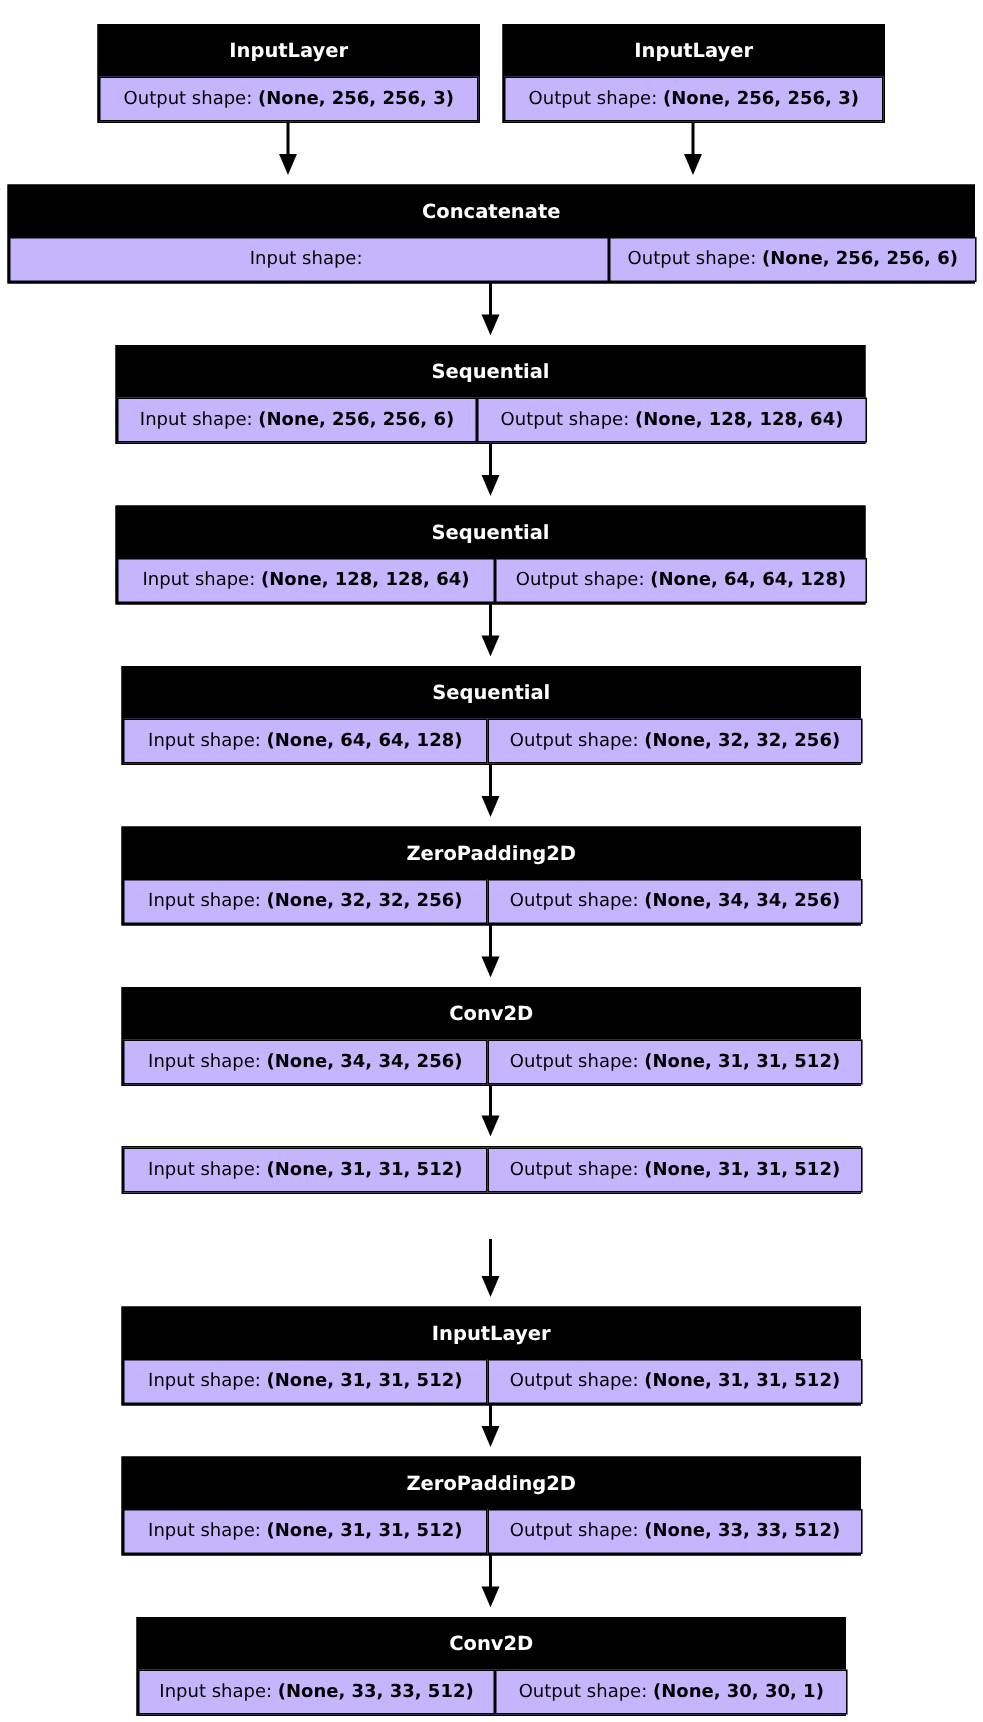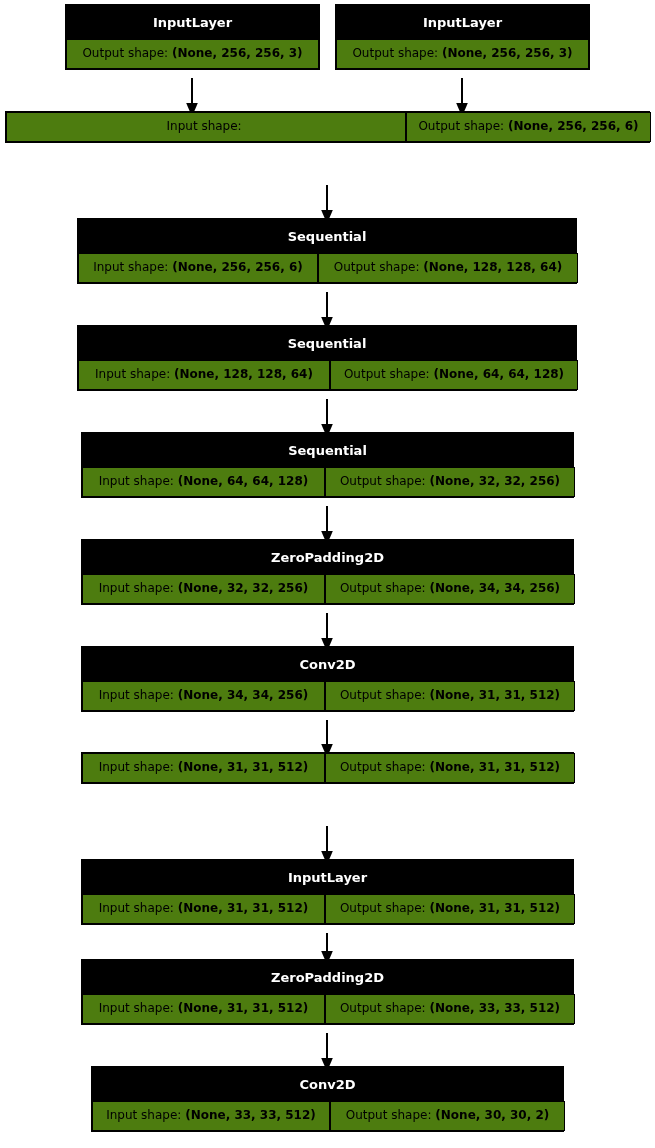--- a/index.html
+++ b/index.html
@@ -18,39 +18,40 @@
     position: relative;
     width: 655px;
     height: 1148px;
   }
   
   .node {
     position: absolute;
     box-sizing: border-box;
     background: #000000;
     border: 1px solid #000000;
+    margin-top: 12px;
   }
   .node-title {
     color: #ffffff;
     background: #000000;
     font-weight: bold;
     font-size: 13px;
     text-align: center;
     line-height: 1;
     padding: 11px 4px 10px 4px;
     box-sizing: border-box;
     white-space: nowrap;
   }
   .node-ports {
     display: flex;
     background: #000000;
     box-sizing: border-box;
   }
   .port {
-    background: #4d7c0f;
+    background: #c4b5fd;
     color: #000000;
     font-size: 12px;
     text-align: center;
     padding: 7px 6px 8px 6px;
     box-sizing: border-box;
     border: 1px solid #000000;
     white-space: nowrap;
     display: flex;
     align-items: center;
     justify-content: center;
@@ -107,20 +108,21 @@
           <div class="port port-single"><span class="lbl">Output shape:</span>&nbsp;<span class="val">(None, 256, 256, 3)</span></div>
         </div>
       </div>
       <div class="node" style="left: 335px; top: 4px; width: 255px;">
         <div class="node-title">InputLayer</div>
         <div class="node-ports">
           <div class="port port-single"><span class="lbl">Output shape:</span>&nbsp;<span class="val">(None, 256, 256, 3)</span></div>
         </div>
       </div>
       <div class="node" style="left: 5px; top: 111px; width: 645px;">
+        <div class="node-title">Concatenate</div>
         <div class="node-ports">
           <div class="port" style="flex: 0 0 400px;"><span class="lbl">Input shape:</span>&nbsp;</div>
           <div class="port" style="flex: 0 0 245px;"><span class="lbl">Output shape:</span>&nbsp;<span class="val">(None, 256, 256, 6)</span></div>
         </div>
       </div>
       <div class="node" style="left: 77px; top: 218px; width: 500px;">
         <div class="node-title">Sequential</div>
         <div class="node-ports">
           <div class="port" style="flex: 0 0 240px;"><span class="lbl">Input shape:</span>&nbsp;<span class="val">(None, 256, 256, 6)</span></div>
           <div class="port" style="flex: 0 0 260px;"><span class="lbl">Output shape:</span>&nbsp;<span class="val">(None, 128, 128, 64)</span></div>
@@ -171,17 +173,17 @@
         <div class="node-title">ZeroPadding2D</div>
         <div class="node-ports">
           <div class="port" style="flex: 0 0 243px;"><span class="lbl">Input shape:</span>&nbsp;<span class="val">(None, 31, 31, 512)</span></div>
           <div class="port" style="flex: 0 0 250px;"><span class="lbl">Output shape:</span>&nbsp;<span class="val">(None, 33, 33, 512)</span></div>
         </div>
       </div>
       <div class="node" style="left: 91px; top: 1066px; width: 473px;">
         <div class="node-title">Conv2D</div>
         <div class="node-ports">
           <div class="port" style="flex: 0 0 238px;"><span class="lbl">Input shape:</span>&nbsp;<span class="val">(None, 33, 33, 512)</span></div>
-          <div class="port" style="flex: 0 0 235px;"><span class="lbl">Output shape:</span>&nbsp;<span class="val">(None, 30, 30, 2)</span></div>
+          <div class="port" style="flex: 0 0 235px;"><span class="lbl">Output shape:</span>&nbsp;<span class="val">(None, 30, 30, 1)</span></div>
         </div>
       </div>
     </div>
 </div>
 
 </body></html>

